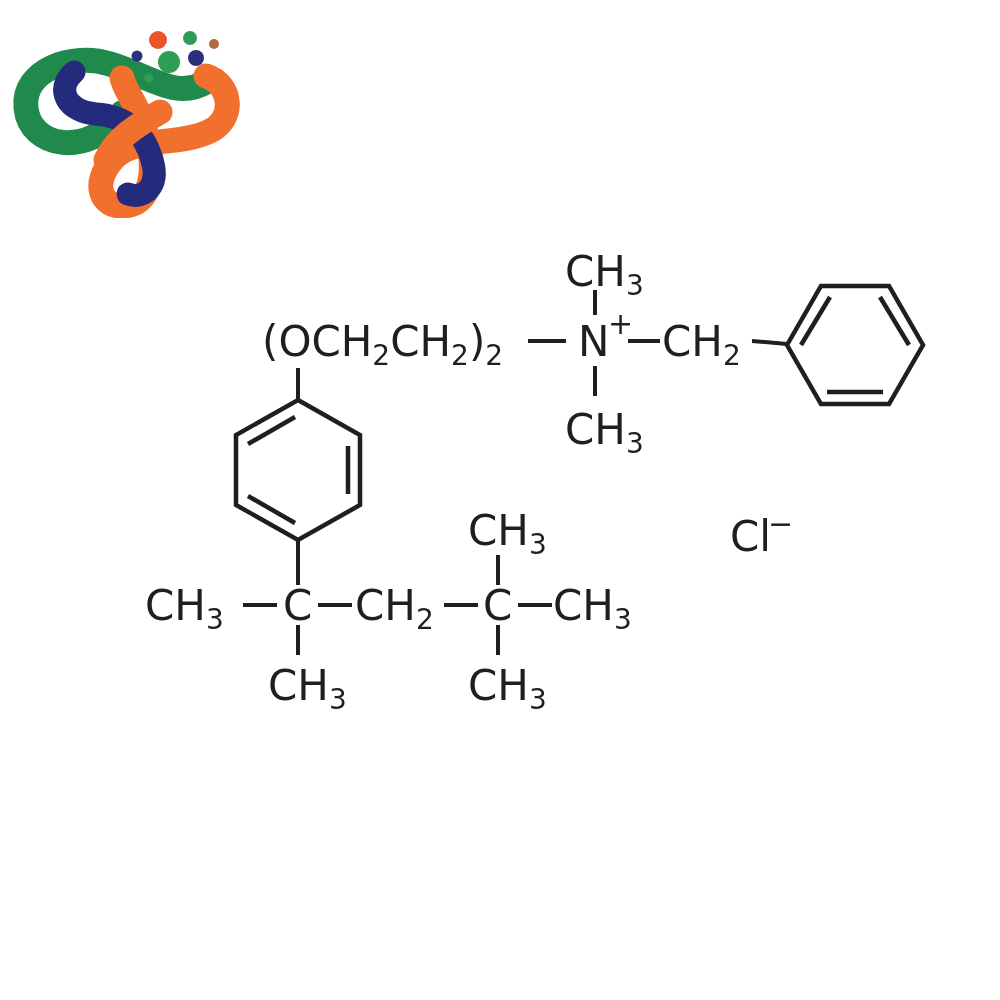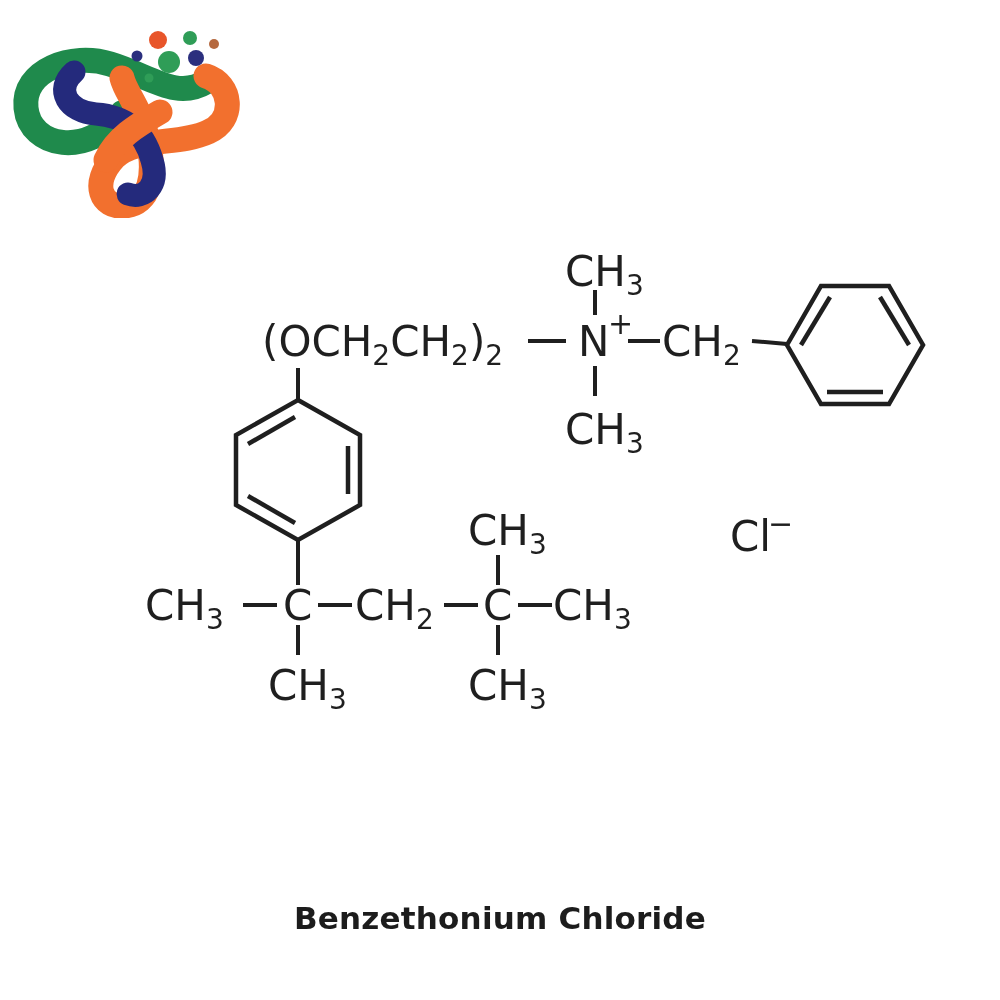--- a/index.html
+++ b/index.html
@@ -197,15 +197,14 @@
         <text class="atom-text" x="268" y="700"><tspan>CH</tspan><tspan class="sub" dy="9">3</tspan></text>
 
         <text class="atom-text" x="468" y="545"><tspan>CH</tspan><tspan class="sub" dy="9">3</tspan></text>
 
         <text class="atom-text" x="468" y="700"><tspan>CH</tspan><tspan class="sub" dy="9">3</tspan></text>
 
       </g>
     </svg>
   </div>
 
-  <div id="caption">Benzethonium Chloride</div>
 
 </div>
 
 </body></html>

